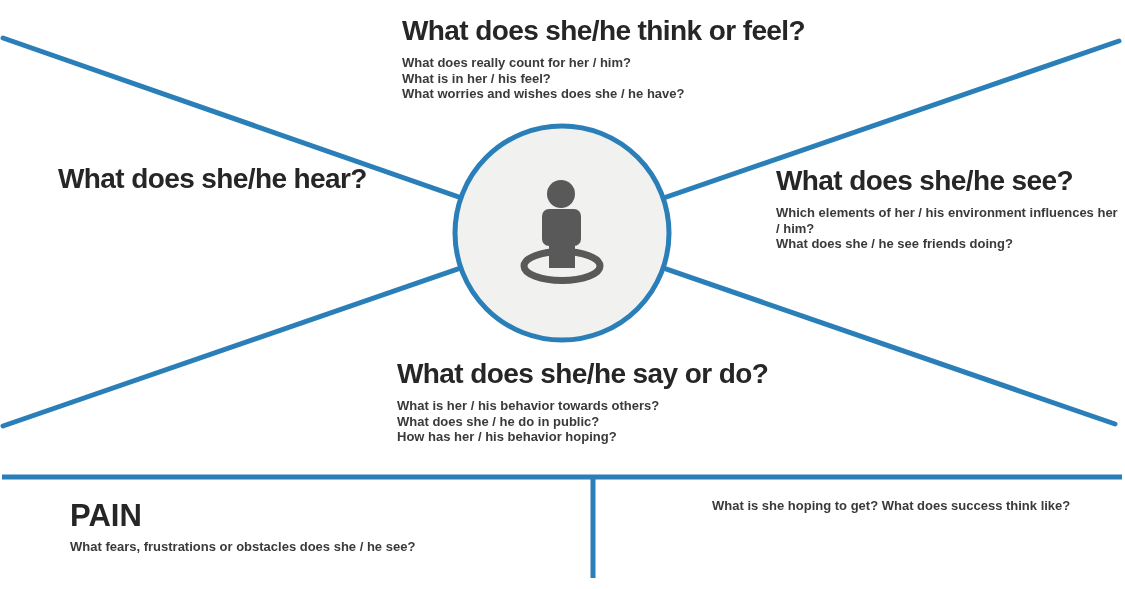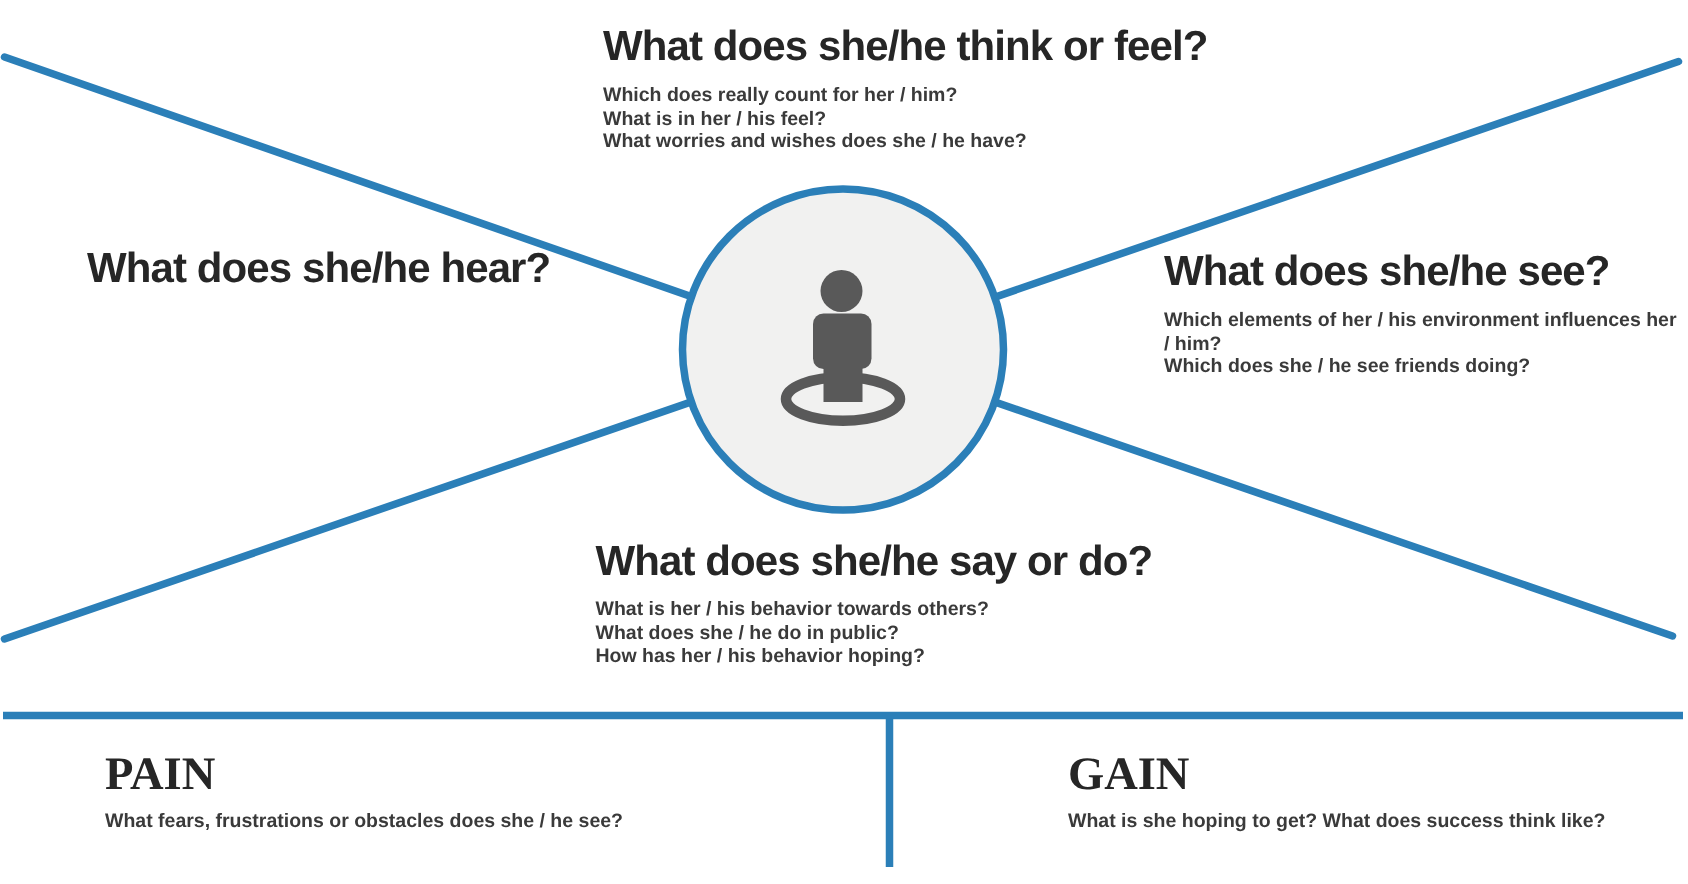--- a/index.html
+++ b/index.html
@@ -58,21 +58,20 @@
     font-size: 13px;
     line-height: 15.5px;
     font-weight: bold;
     color: var(--body-color, #3a3a3a);
   }
   .pain-gain h2 {
     font-size: 31px;
     line-height: 36px;
     letter-spacing: 0;
     margin-bottom: 5px;
-    font-family: Liberation Serif, serif;
   }
 </style>
 </head>
 <body>
 
 <div class="canvas">
 
   <svg class="diagram-svg" width="1125" height="589" viewBox="0 0 1125 589">
     <line class="ray" x1="562" y1="233" x2="3" y2="38"></line>
     <line class="ray" x1="562" y1="233" x2="1119" y2="41"></line>
@@ -87,45 +86,44 @@
       <rect class="persona-solid" x="542" y="209" width="39" height="37" rx="7"></rect>
       <circle class="persona-solid" cx="561" cy="194" r="14"></circle>
     </g>
 
     <line class="divider" x1="2" y1="477" x2="1122" y2="477"></line>
     <line class="divider" x1="593" y1="479" x2="593" y2="578"></line>
   </svg>
 
   <div class="block" style="left:402px; top:14px; width:450px;">
     <h2>What does she/he think or feel?</h2>
-    <div class="q">Which does really count for her / him?</div>
+    <div class="q">What does really count for her / him?</div>
     <div class="q">What is in her / his feel?</div>
     <div class="q">What worries and wishes does she / he have?</div>
   </div>
 
   <div class="block" style="left:58px; top:162px; width:400px;">
     <h2>What does she/he hear?</h2>
   </div>
 
   <div class="block" style="left:776px; top:164px; width:348px;">
     <h2>What does she/he see?</h2>
     <div class="q">Which elements of her / his environment influences her / him?</div>
-    <div class="q">Which does she / he see friends doing?</div>
+    <div class="q">What does she / he see friends doing?</div>
   </div>
 
   <div class="block" style="left:397px; top:357px; width:450px;">
     <h2>What does she/he say or do?</h2>
     <div class="q">What is her / his behavior towards others?</div>
     <div class="q">What does she / he do in public?</div>
     <div class="q">How has her / his behavior hoping?</div>
   </div>
 
   <div class="block pain-gain" style="left:70px; top:498px; width:470px;">
     <h2>PAIN</h2>
     <div class="q">What fears, frustrations or obstacles does she / he see?</div>
   </div>
 
   <div class="block pain-gain" style="left:712px; top:498px; width:410px;">
-    <h2>GAIN</h2>
     <div class="q">What is she hoping to get? What does success think like?</div>
   </div>
 
 </div>
 
 </body></html>

